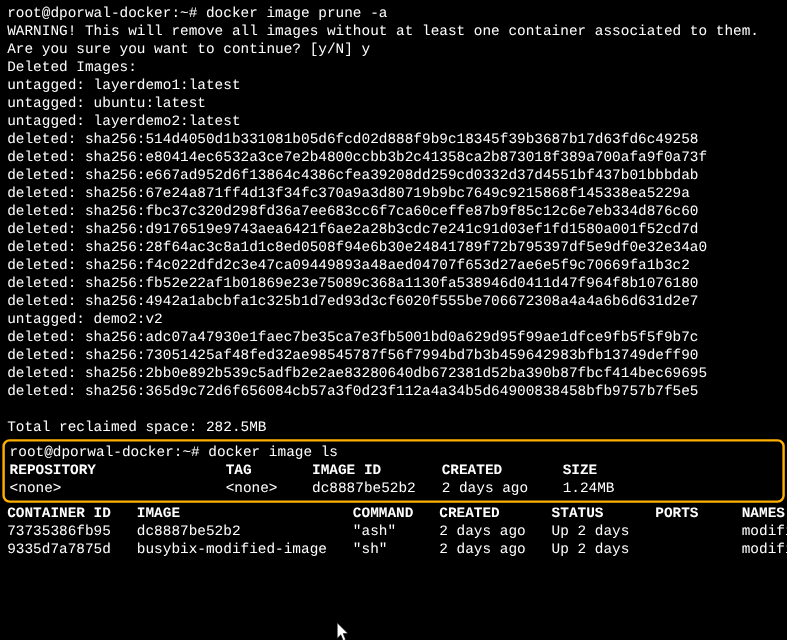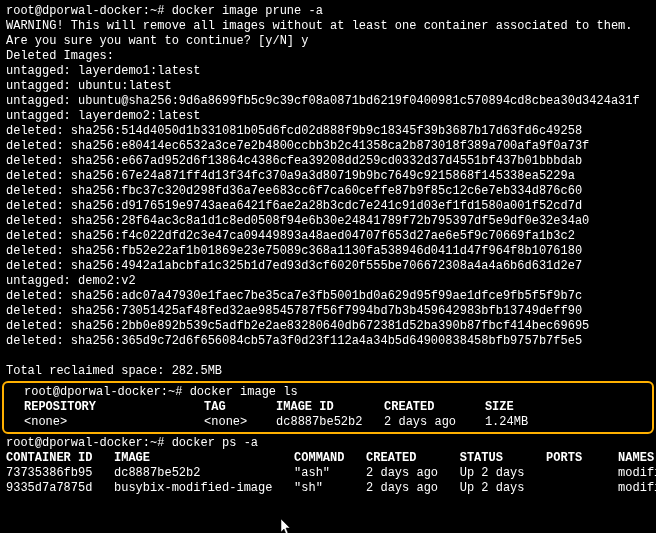--- a/index.html
+++ b/index.html
@@ -14,21 +14,21 @@
     height: 533px;
     overflow: hidden;
   }
   .terminal {
     padding: 4px 6px;
   }
   .line { white-space: pre; }
   .highlight-box {
     border: 2px solid #ffb000;
     border-radius: 6px;
-    padding: 2px 20px;
+    padding: 2px 4px;
     margin: 2px -4px;
   }
   .headers { font-weight: bold; }
   .mouse-cursor {
     position: absolute;
     left: 280px;
     top: 518px;
     color: #fff;
     font-size: 14px;
     pointer-events: none;
@@ -39,21 +39,20 @@
 
 <div class="terminal">
 
   <div class="line">root@dporwal-docker:~# docker image prune -a</div>
   <div class="line">WARNING! This will remove all images without at least one container associated to them.</div>
   <div class="line">Are you sure you want to continue? [y/N] y</div>
   <div class="line">Deleted Images:</div>
 
   <div class="line">untagged: layerdemo1:latest</div>
   <div class="line">untagged: ubuntu:latest</div>
-  <div class="line">untagged: ubuntu@sha256:9d6a8699fb5c9c39cf08a0871bd6219f0400981c570894cd8cbea30d3424a31f</div>
   <div class="line">untagged: layerdemo2:latest</div>
 
   <div class="line">deleted: sha256:514d4050d1b331081b05d6fcd02d888f9b9c18345f39b3687b17d63fd6c49258</div>
   <div class="line">deleted: sha256:e80414ec6532a3ce7e2b4800ccbb3b2c41358ca2b873018f389a700afa9f0a73f</div>
   <div class="line">deleted: sha256:e667ad952d6f13864c4386cfea39208dd259cd0332d37d4551bf437b01bbbdab</div>
   <div class="line">deleted: sha256:67e24a871ff4d13f34fc370a9a3d80719b9bc7649c9215868f145338ea5229a</div>
   <div class="line">deleted: sha256:fbc37c320d298fd36a7ee683cc6f7ca60ceffe87b9f85c12c6e7eb334d876c60</div>
   <div class="line">deleted: sha256:d9176519e9743aea6421f6ae2a28b3cdc7e241c91d03ef1fd1580a001f52cd7d</div>
   <div class="line">deleted: sha256:28f64ac3c8a1d1c8ed0508f94e6b30e24841789f72b795397df5e9df0e32e34a0</div>
   <div class="line">deleted: sha256:f4c022dfd2c3e47ca09449893a48aed04707f653d27ae6e5f9c70669fa1b3c2</div>
@@ -67,21 +66,20 @@
 
   <div class="line"> </div>
   <div class="line">Total reclaimed space: 282.5MB</div>
 
   <div class="highlight-box">
     <div class="line">root@dporwal-docker:~# docker image ls</div>
     <div class="line headers">REPOSITORY               TAG       IMAGE ID       CREATED       SIZE</div>
     <div class="line">&lt;none&gt;                   &lt;none&gt;    dc8887be52b2   2 days ago    1.24MB</div>
   </div>
 
-  <div class="line">root@dporwal-docker:~# docker ps -a</div>
   <div class="line headers">CONTAINER ID   IMAGE                    COMMAND   CREATED      STATUS      PORTS     NAMES</div>
   <div class="line">73735386fb95   dc8887be52b2             "ash"     2 days ago   Up 2 days             modified-container-02</div>
   <div class="line">9335d7a7875d   busybix-modified-image   "sh"      2 days ago   Up 2 days             modified-container</div>
 
 </div>
 
 <div class="mouse-cursor">
   <svg width="14" height="18" viewBox="0 0 14 18">
     <path d="M1 1 L1 14 L4 11 L6 16 L8 15 L6 10 L10 10 Z" fill="#fff" stroke="#000" stroke-width="0.5"></path>
   </svg>

